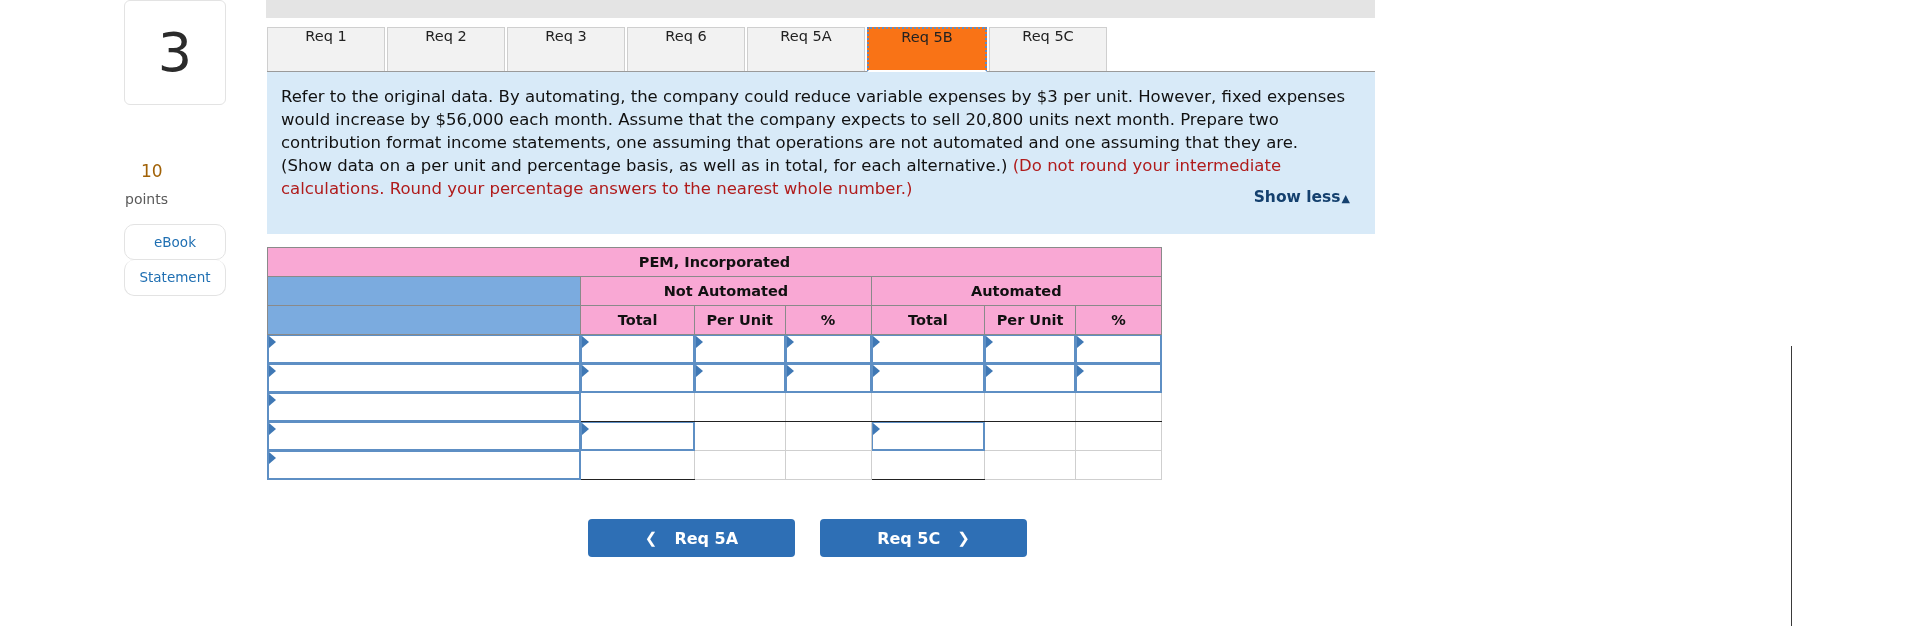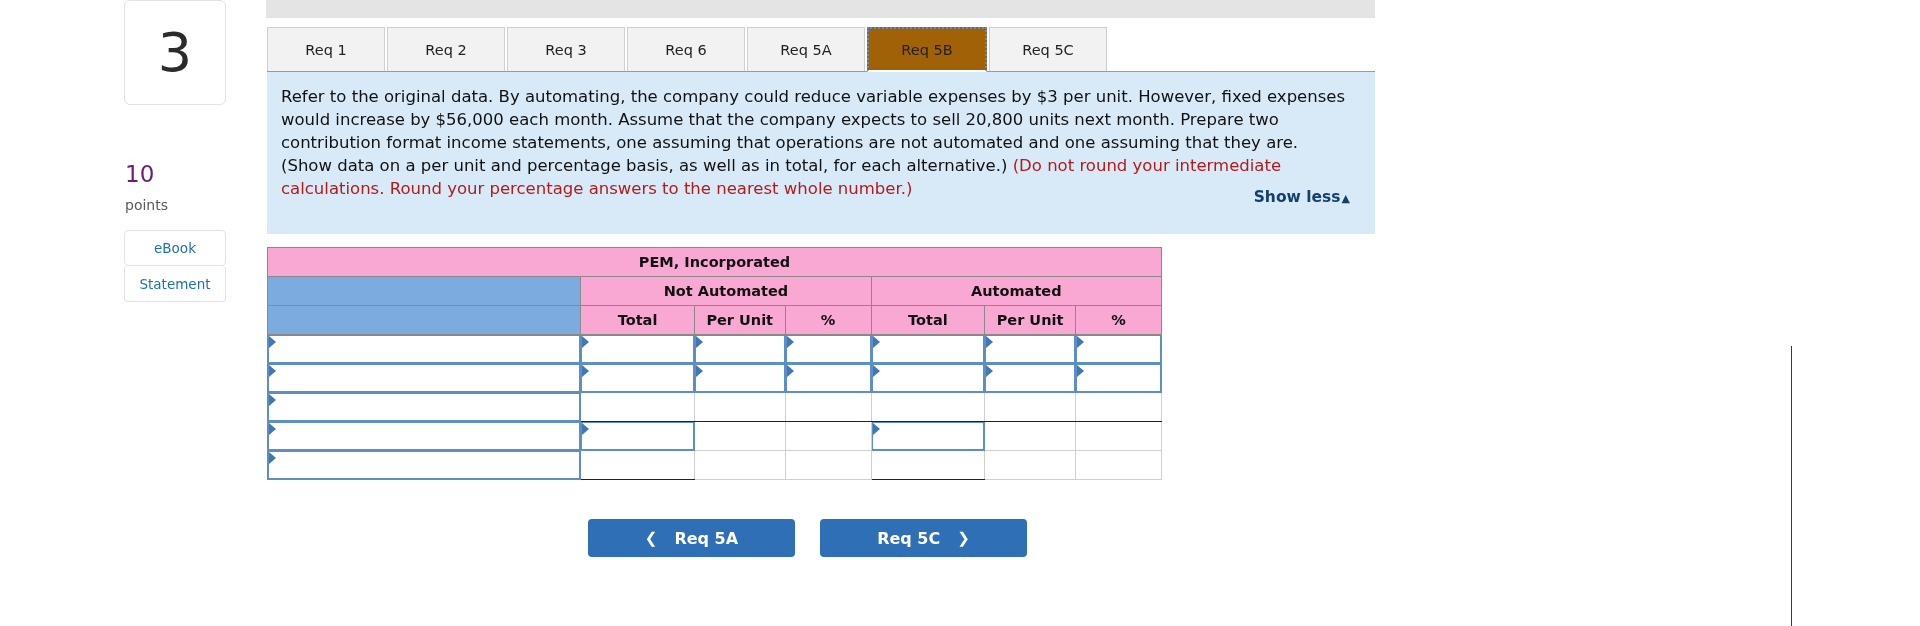--- a/index.html
+++ b/index.html
@@ -38,35 +38,36 @@
     font-size: 54px;
     line-height: 1;
     color: #2b2b2b;
     font-weight: 400;
   }
   .points-wrap {
     margin-top: 57px;
     padding-left: 1px;
   }
   .points-value {
-    font-size: 23px;
-    color: #701a75;
+    font-size: 17px;
+    color: #a16207;
     line-height: 1.1;
+    margin-left: 16px;
   }
   .points-label {
     font-size: 14px;
     color: #5a5a5a;
     margin-top: 10px;
   }
   .rail-btn {
     margin-top: 17px;
     width: 102px;
     height: 36px;
     border: 1px solid #e3e3e3;
-    border-radius: 4px;
+    border-radius: 10px;
     background: #ffffff;
     display: flex;
     align-items: center;
     justify-content: center;
     font-size: 13.5px;
     color: #1f6fb2;
     cursor: pointer;
   }
   .rail-btn + .rail-btn { margin-top: 0px; border-top: none; }
 
@@ -88,30 +89,30 @@
     display: flex;
     align-items: flex-end;
     height: 45px;
   }
   .tab {
     height: 45px;
     background: #f2f2f2;
     border: 1px solid #cfcfcf;
     margin-right: 2px;
     display: flex;
-    align-items: center;
+    align-items: flex-start;
     justify-content: center;
     font-size: 14.5px;
     color: #222;
     cursor: pointer;
     min-width: 118px;
     padding: 0 14px;
   }
   .tab.active {
-    background: #a16207;
+    background: #f97316;
     border: 2px dotted #5b8dc8;
     border-bottom: 2px solid #ffffff;
     position: relative;
     z-index: 3;
     min-width: 120px;
   }
   .tabs-underline {
     position: absolute;
     left: 267px;
     top: 71px;

